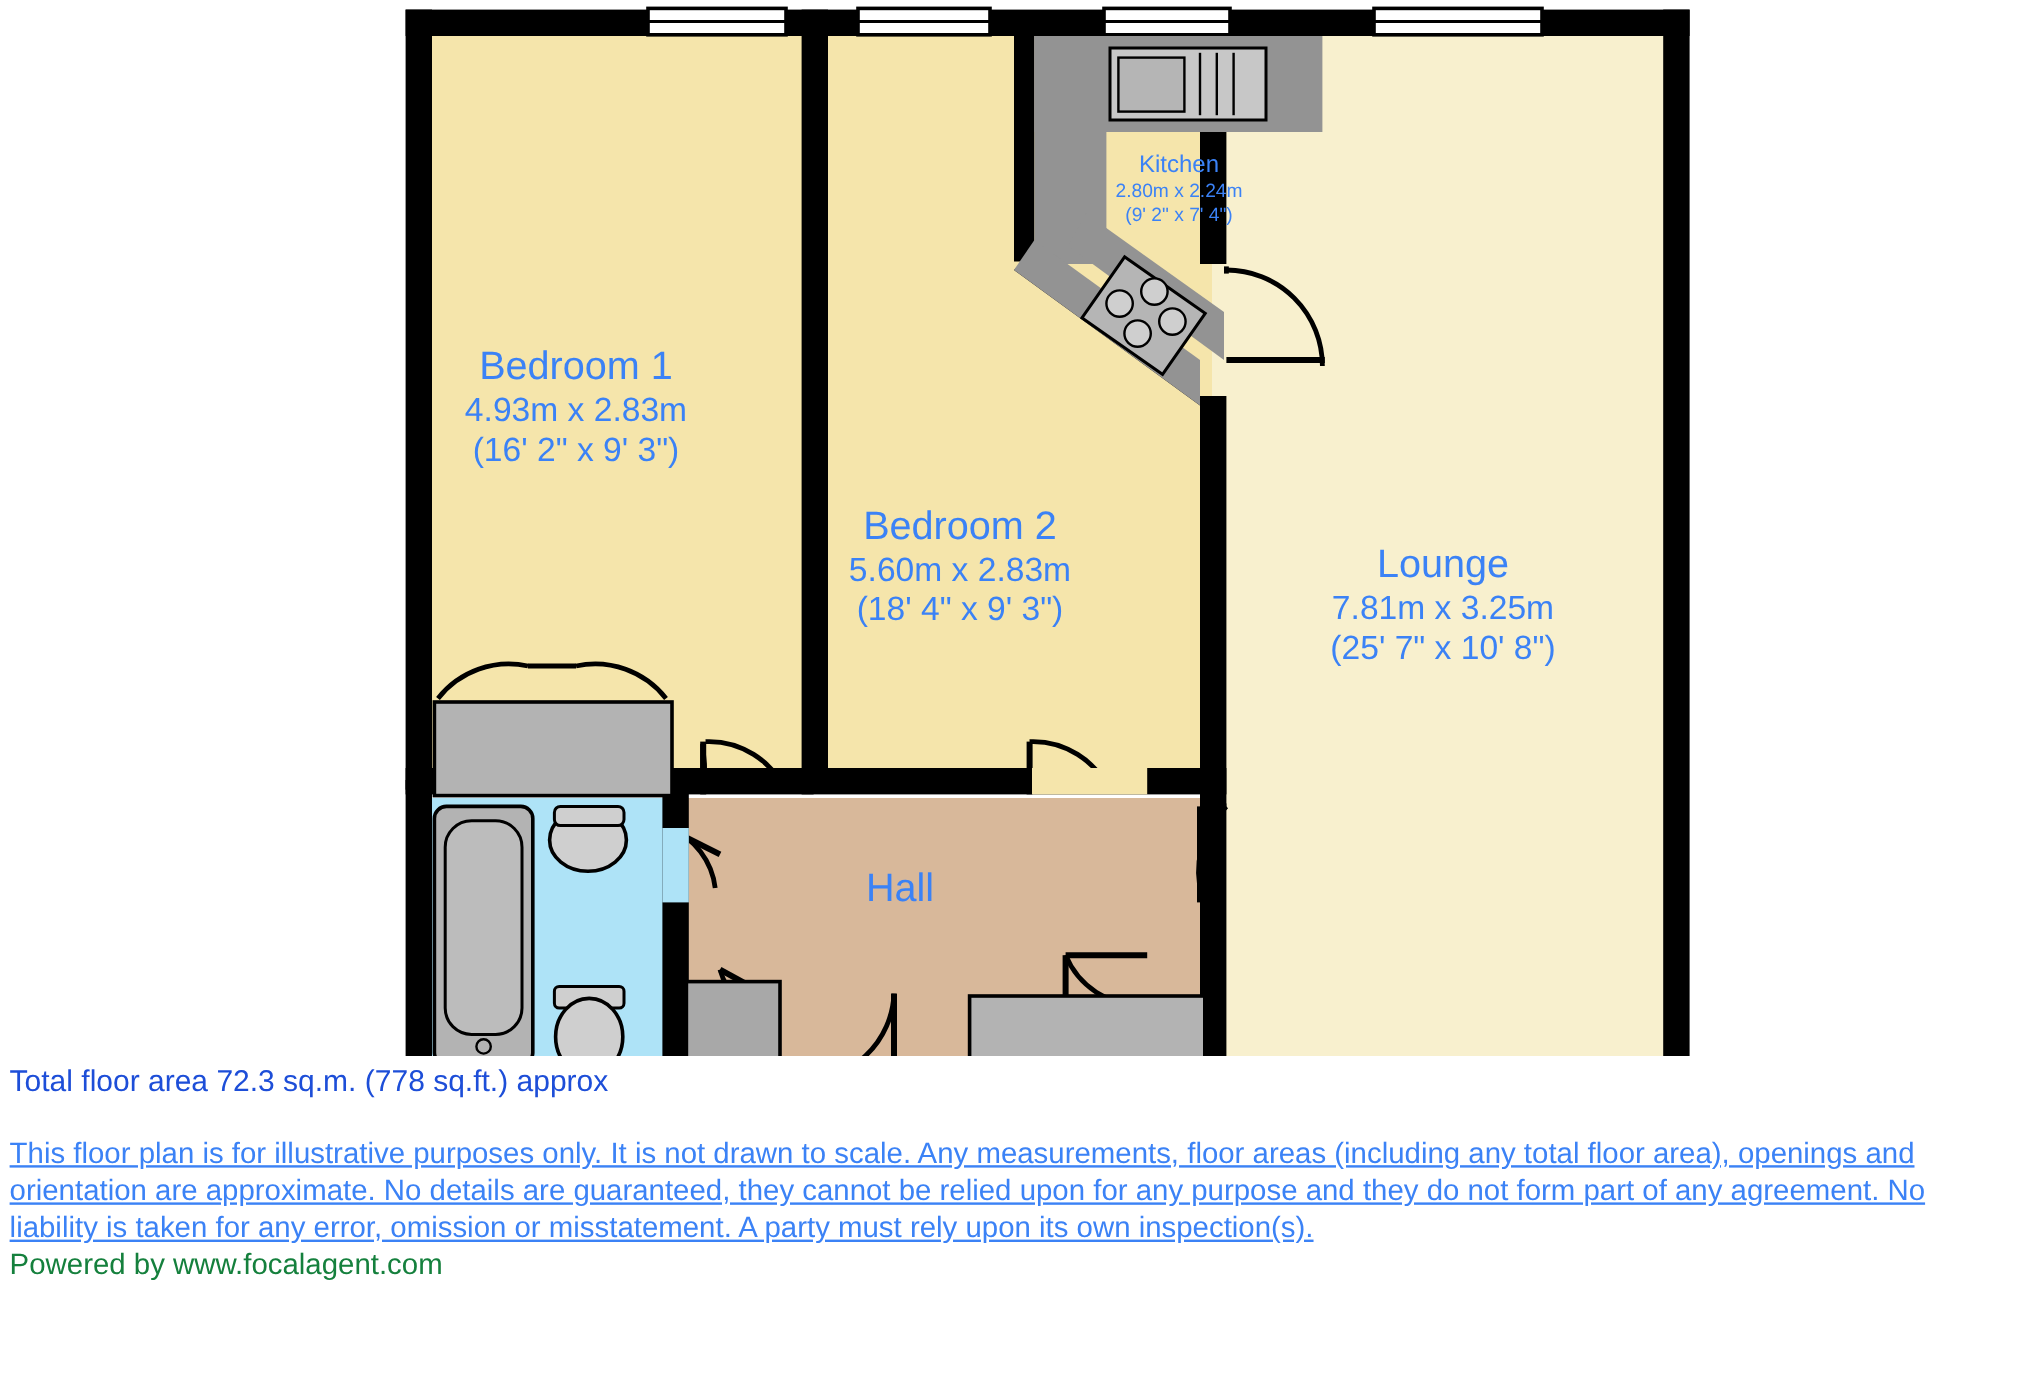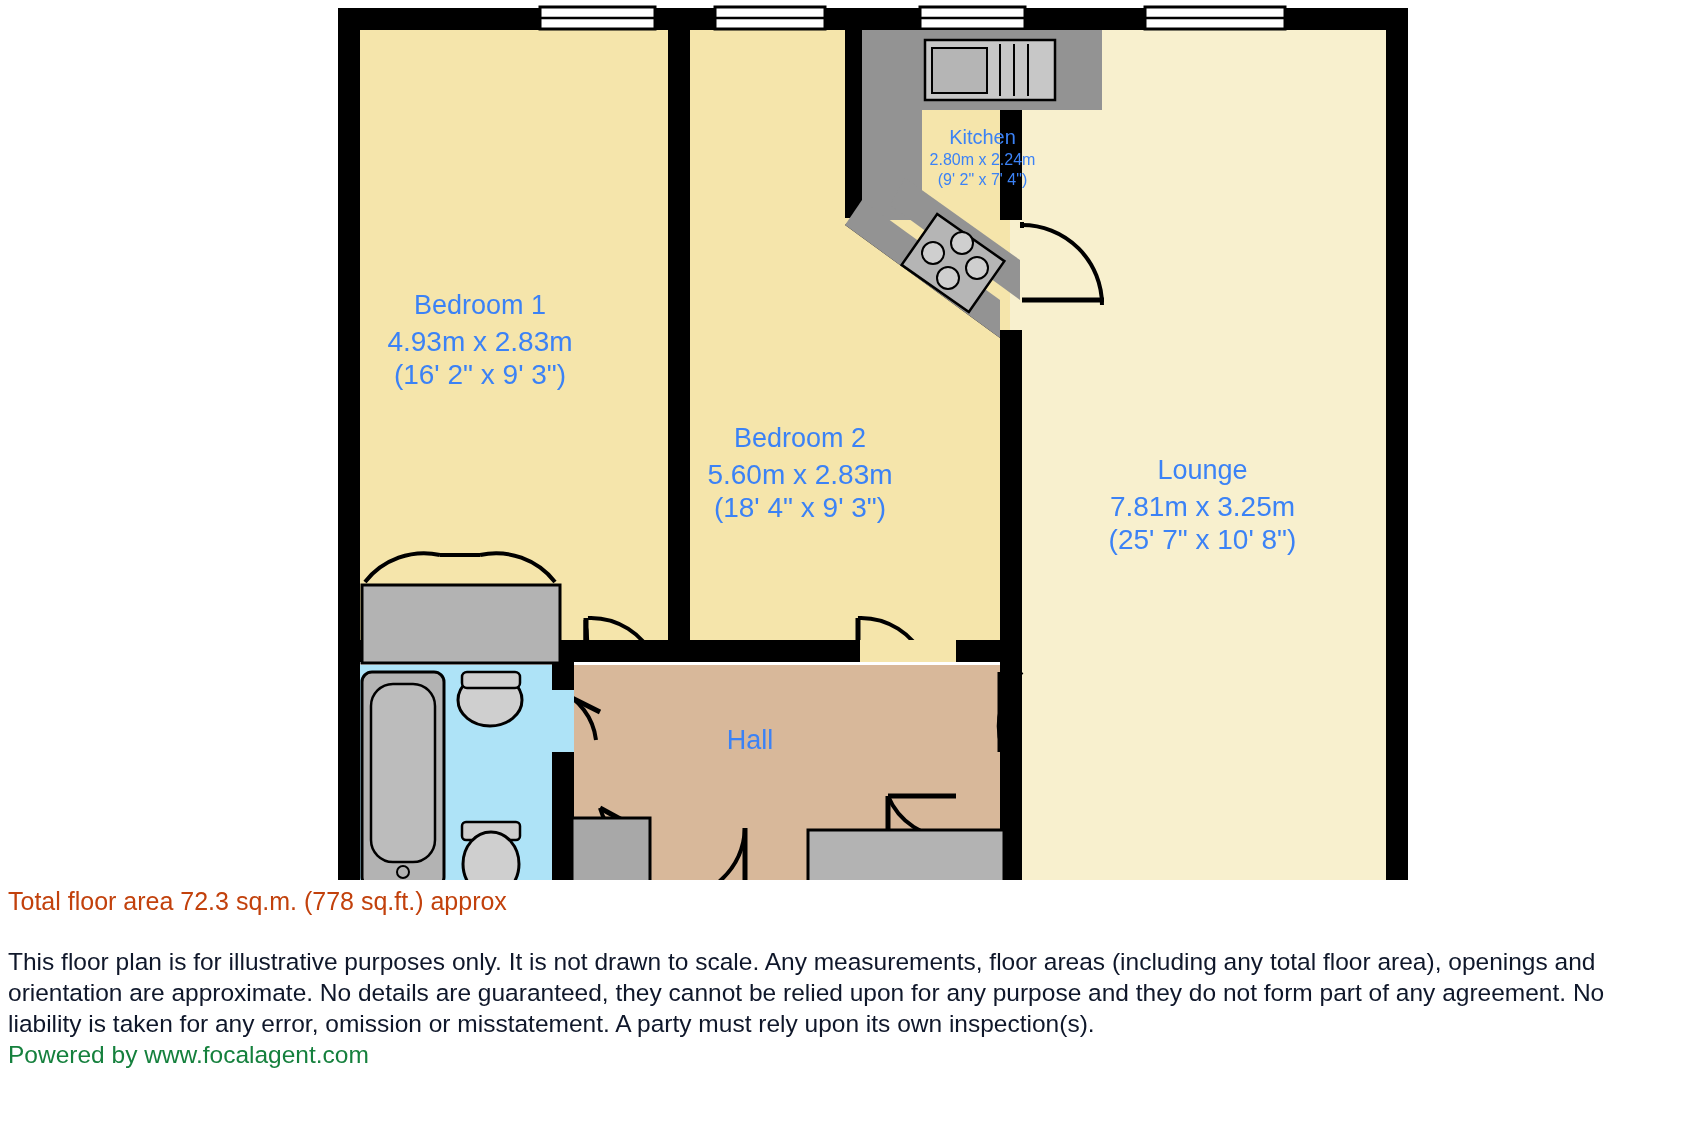--- a/index.html
+++ b/index.html
@@ -27,42 +27,43 @@
     left: 0;
     top: 880px;
     width: 1688px;
     padding: 0 8px;
     box-sizing: border-box;
   }
   .total-area {
     font-size: 25px;
     line-height: 30px;
     margin-top: 6px;
-    color: #c2410c;
+    color: #1d4ed8;
   }
   .disclaimer {
     font-size: 24.5px;
     line-height: 31px;
     margin-top: 30px;
-    color: #0f172a;
+    color: #3b82f6;
     max-width: 1660px;
+    text-decoration: underline;
   }
   .powered {
     font-size: 24.5px;
     line-height: 31px;
     color: #15803d;
   }
   
   .room-label {
     position: absolute;
     text-align: center;
     color: #3b82f6;
     pointer-events: none;
   }
-  .rl-name-xl { font-size: 27px; line-height: 40px; }
+  .rl-name-xl { font-size: 33px; line-height: 40px; }
   .rl-dim-lg { font-size: 28px; line-height: 33px; }
   .rl-name-sm { font-size: 20px; line-height: 25px; }
   .rl-dim-sm { font-size: 16px; line-height: 20px; }
 </style>
 </head>
 <body>
 
 <div id="plan">
   <svg width="1688" height="880" viewBox="0 0 1688 880" xmlns="http://www.w3.org/2000/svg">
 

